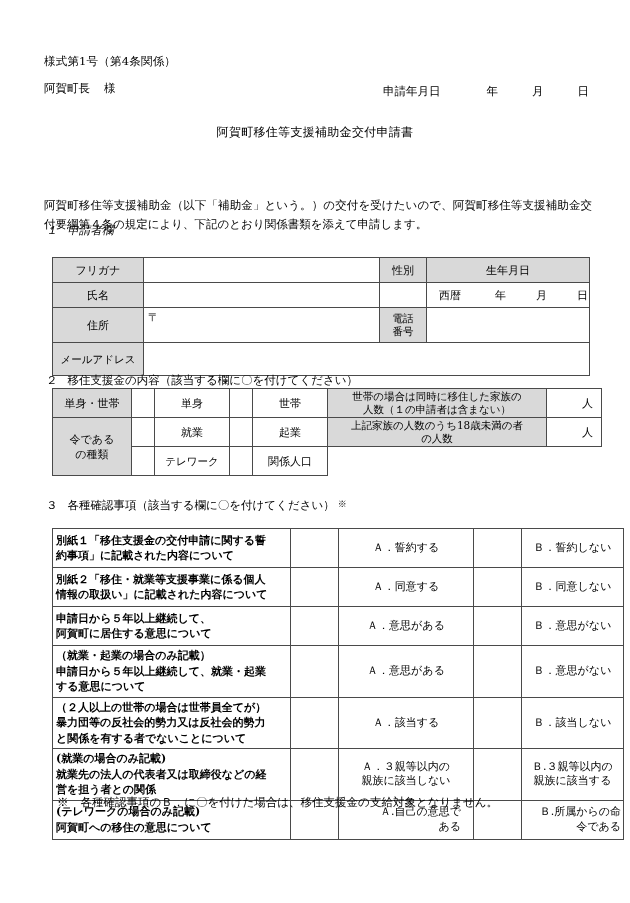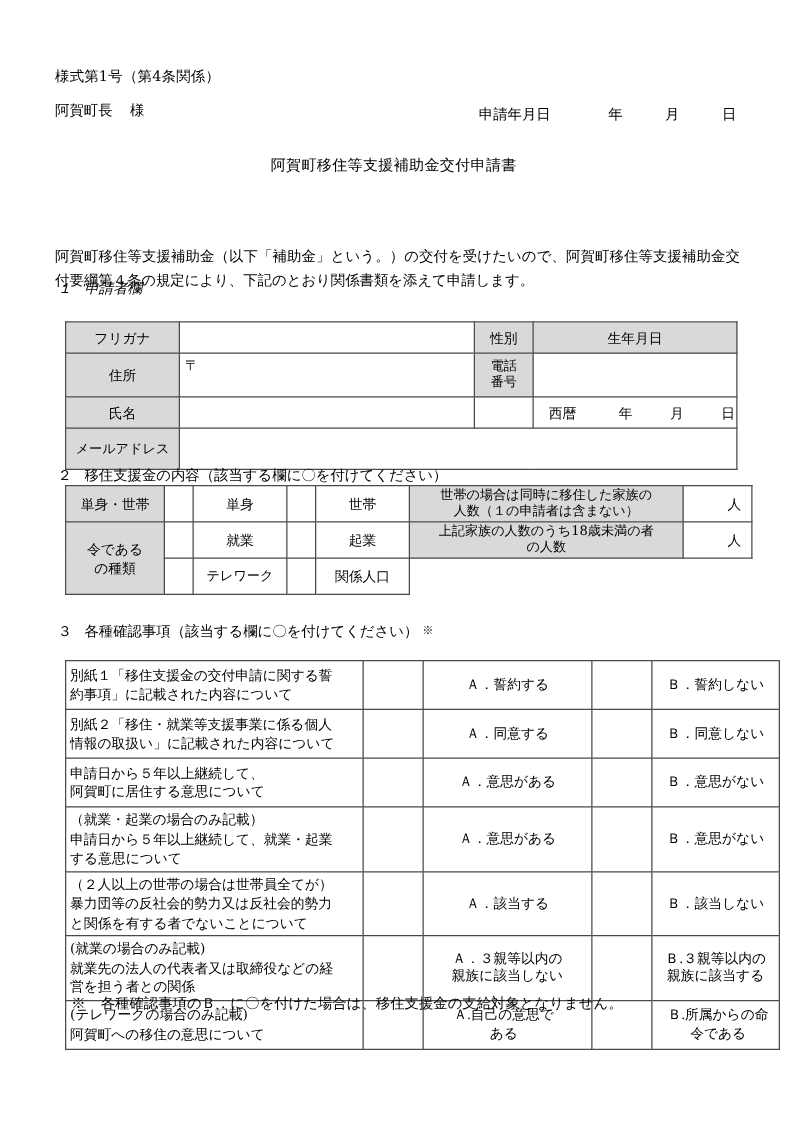--- a/index.html
+++ b/index.html
@@ -136,25 +136,25 @@
     text-align: center;
     font-size: 10.5px;
     line-height: 13.5px;
     padding: 0 2px;
   }
   #t2 .nopad { border: none; }
 
   
   #t3 { left: 52px; top: 528px; width: 535px; }
   #t3 td { height: 34px; }
-  #t3 .q  { width: 231px; text-align: left; padding: 2px 3px; line-height: 15.5px; font-size: 11px; }
+  #t3 .q  { width: 231px; text-align: left; padding: 2px 3px; line-height: 15.5px; font-size: 11px; font-weight: bold; }
   #t3 .bx { width: 47px; }
   #t3 .op { width: 110px; text-align: center; font-size: 11px; line-height: 14.5px; padding: 0 12px; }
   #t3 .op2{ width: 97px; text-align: center; font-size: 11px; line-height: 14.5px; padding: 0 2px; }
-  #t3 .op.lft, #t3 .op2.lft { text-align: center; padding-left: 6px; font-family: Liberation Serif, serif; }
+  #t3 .op.lft, #t3 .op2.lft { text-align: right; padding-left: 6px; }
 
   .footnote {
     position: absolute;
     left: 44px;
     top: 795px;
     font-size: 11.5px;
     white-space: nowrap;
     margin-left: 13px;
   }
   .footnote .mk { margin-right: 12px; }
@@ -182,46 +182,46 @@
     <span class="num">１</span><span>申請者欄</span>
   </div>
 
   <table class="f" id="t1">
     <tbody>
         <tr>
       <td class="sh c lbl-col">フリガナ</td>
       <td class="dotted-b"></td>
       <td class="sh c" style="width:46px">性別</td>
       <td class="sh c" colspan="1" style="width:162px">生年月日</td>
-    </tr>
-    <tr>
-      <td class="sh c lbl-col" style="height:32px">住所</td>
-      <td class="yubin" style="height:32px">
-        <span>〒</span>
-      </td>
-      <td class="sh c" style="height:32px;font-size:10.5px;line-height:13px">
-        <div>電話</div>
-        <div>番号</div>
-      </td>
-      <td style="height:32px"></td>
     </tr>
     <tr>
       <td class="sh c lbl-col">氏名</td>
       <td></td>
       <td></td>
       <td>
         <div class="dob-line">
           <span class="seireki">西暦</span>
               <span class="yy">年</span>
               <span class="mm">月</span>
               <span>日</span>
         </div>
       </td>
     </tr>
     <tr>
+      <td class="sh c lbl-col" style="height:32px">住所</td>
+      <td class="yubin" style="height:32px">
+        <span>〒</span>
+      </td>
+      <td class="sh c" style="height:32px;font-size:10.5px;line-height:13px">
+        <div>電話</div>
+        <div>番号</div>
+      </td>
+      <td style="height:32px"></td>
+    </tr>
+    <tr>
       <td class="sh c lbl-col" style="height:32px;font-size:10.5px">メールアドレス</td>
       <td colspan="3" style="height:32px"></td>
     </tr>
   </tbody>
     </table>
 
   <div class="sec-cap" id="cap2">
     <span class="num">２</span><span>移住支援金の内容（該当する欄に〇を付けてください）</span>
   </div>
 

